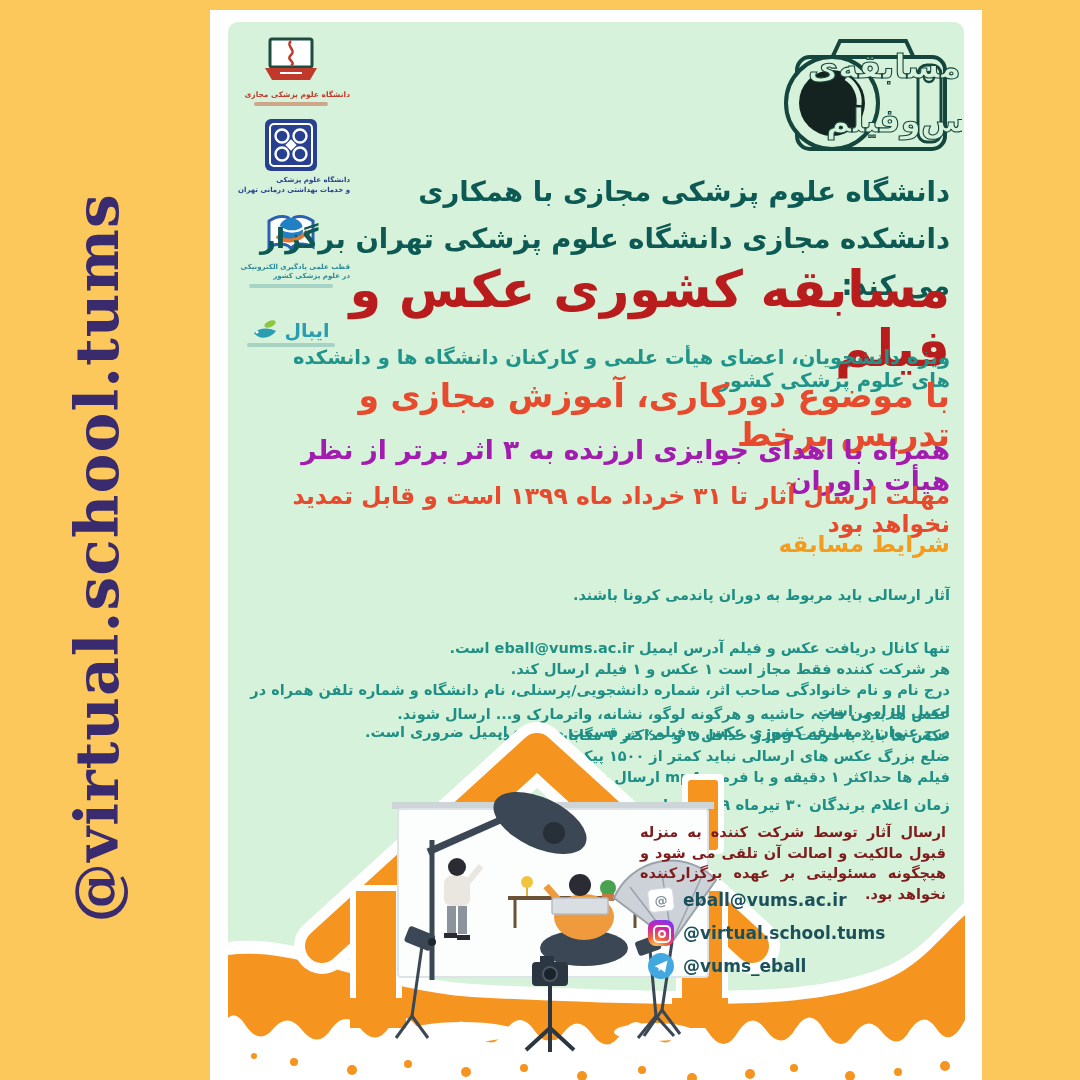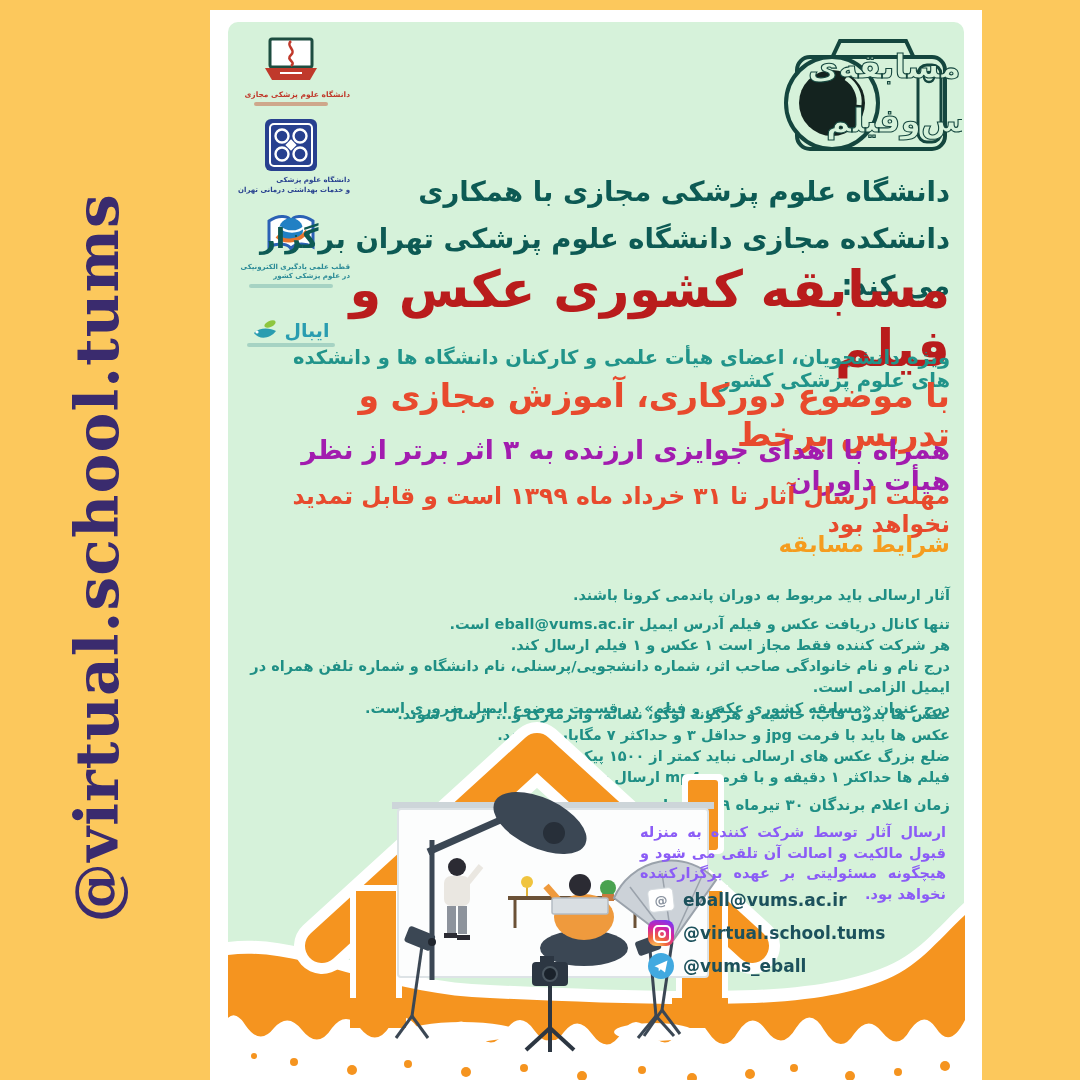--- a/index.html
+++ b/index.html
@@ -32,26 +32,26 @@
   
   .txt{position:absolute;right:32px;left:40px;direction:rtl;text-align:right;}
   .hdr{top:158px;font-size:27.5px;line-height:47px;font-weight:bold;color:#0D5A54;}
   .ttl{top:250px;font-size:51px;font-weight:bold;color:#b91c1c;letter-spacing:-1px;}
   .aud{top:336px;font-size:19.5px;font-weight:bold;color:#21948A;}
   .top{top:366px;font-size:33px;font-weight:bold;color:#E84A2D;}
   .prz{top:424px;font-size:26.5px;font-weight:bold;color:#a21caf;}
   .ddl{top:472px;font-size:23.5px;font-weight:bold;color:#E84A2D;}
   .chd{top:515px;font-size:23px;font-weight:bold;color:#F59C1E;margin-top:6px;}
   .rules{font-size:14.5px;line-height:21px;font-weight:bold;color:#1F8F85;}
-  .rg1{top:551px;margin-top:24px;} .rg2{top:604px;} .rg3{top:694px;}
+  .rg1{top:551px;margin-top:24px;} .rg2{top:628px;} .rg3{top:694px;}
   .win{top:786px;font-size:15px;font-weight:bold;color:#1F8F85;}
   .disc{
     position:absolute;top:812px;right:36px;width:306px;direction:rtl;
     text-align:justify;text-align-last:right;
-    font-size:14.5px;line-height:20.5px;font-weight:bold;color:#8b5cf6;
+    font-size:14.5px;line-height:20.5px;font-weight:bold;color:#7f1d1d;
   }
   
   .contact-row{
     position:absolute;left:438px;height:28px;display:flex;align-items:center;gap:9px;
     font-size:17px;font-weight:bold;color:#1C515C;
   }
   .cr1{top:876px;} .cr2{top:909px;} .cr3{top:942px;}
   .ig-icon{
     width:26px;height:26px;border-radius:8px;flex:0 0 auto;position:relative;
     background:radial-gradient(circle at 28% 110%, #fdc25c 8%, #f0633c 35%, #d6249f 62%, #7638fa 92%);

